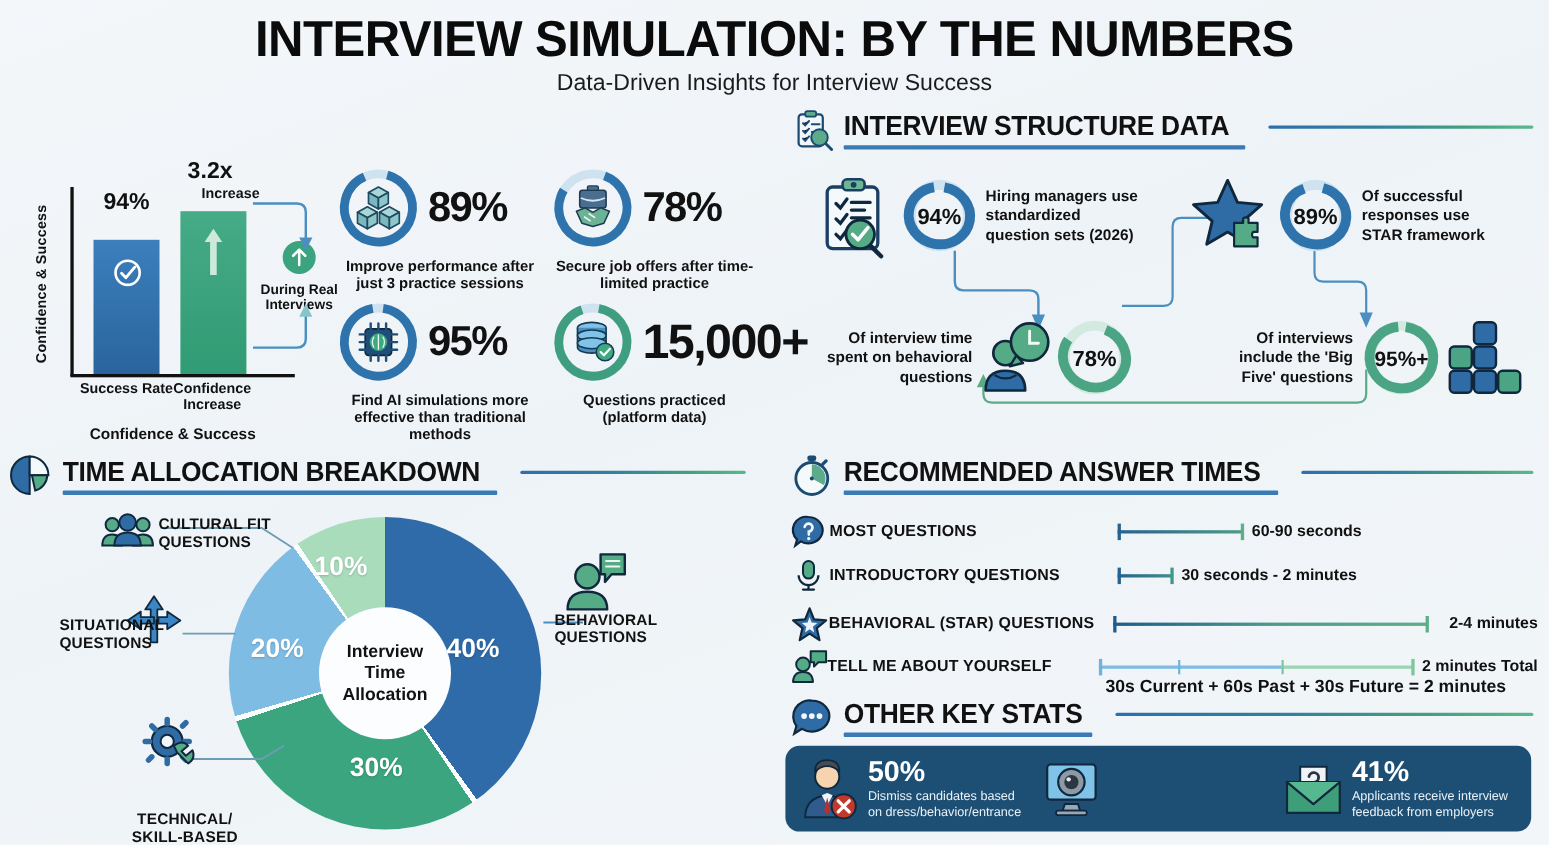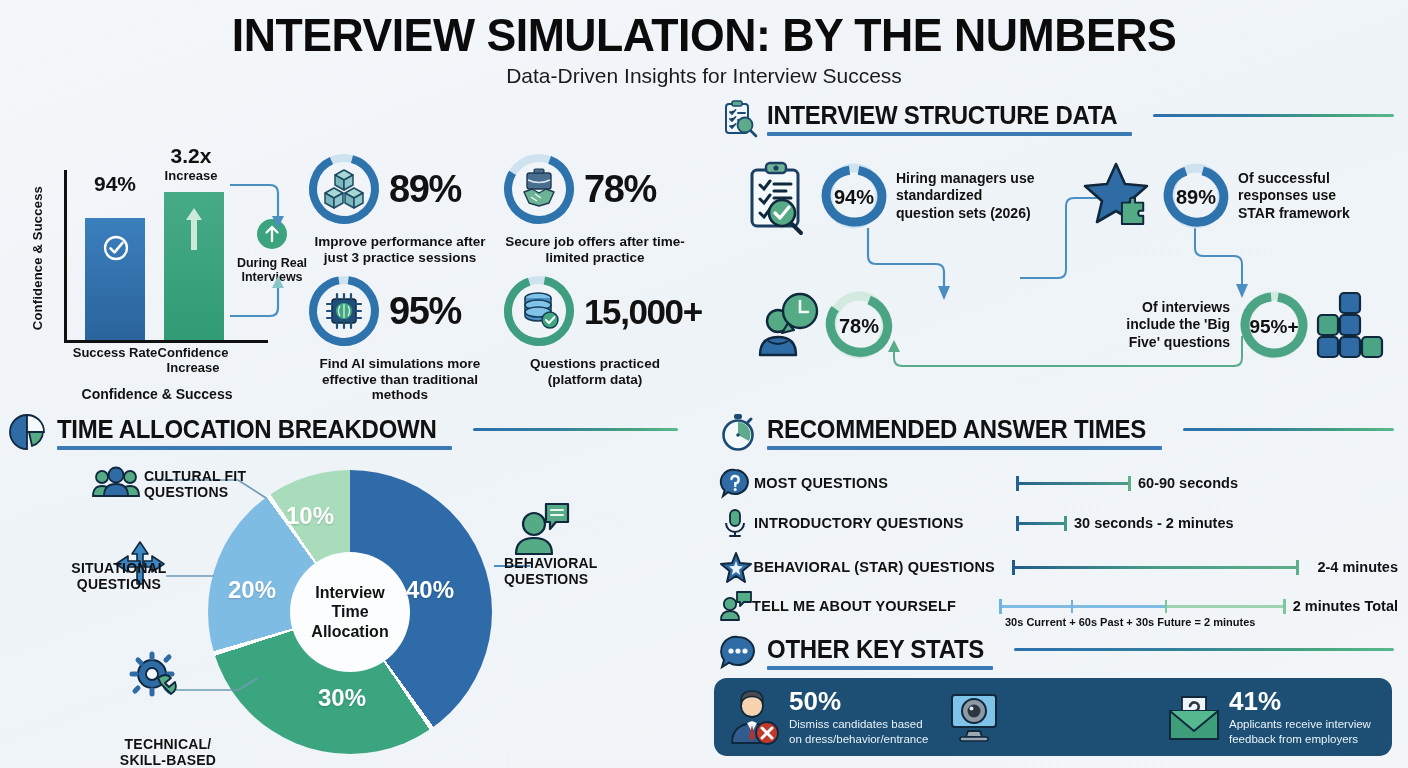--- a/index.html
+++ b/index.html
@@ -48,31 +48,31 @@
     font-size:13px;font-weight:bold;letter-spacing:0.2px;
   }
   .axis-v{position:absolute;left:32px;top:22px;width:3px;height:172px;background:#111;}
   .axis-h{position:absolute;left:32px;top:192px;width:204px;height:3px;background:#111;}
   .bar{position:absolute;bottom:40px;width:60px;}
   .bar.b1{left:53px;height:122px;background:linear-gradient(180deg,#3b7fbd,#2a649c);}
   .bar.b2{left:132px;height:148px;background:linear-gradient(180deg,#46ab87,#309b74);}
   .barval{position:absolute;font-size:21px;font-weight:bold;text-align:center;width:90px;}
   .barval.v1{left:38px;top:24px;}
   .barval.v2{left:114px;top:-4px;}
-  .barsub{position:absolute;left:114px;top:20px;width:90px;text-align:center;font-size:13px;font-weight:bold;}
+  .barsub{position:absolute;left:114px;top:20px;width:90px;text-align:right;font-size:13px;font-weight:bold;}
   .barcat{position:absolute;top:198px;width:86px;text-align:center;font-size:13px;font-weight:bold;line-height:1.12;}
   .barcat.c1{left:40px;}
   .barcat.c2{left:118px;}
   .barxlab{position:absolute;top:238px;left:0;width:250px;text-align:center;font-size:14px;font-weight:bold;}
 
   
   .statblk{position:absolute;width:190px;}
   .statrow{display:flex;align-items:center;gap:6px;}
   .statnum{font-size:38px;font-weight:bold;letter-spacing:-1.4px;line-height:1;}
-  .statnum.wide{font-size:35px;}
+  .statnum.wide{font-size:44px;}
   .statdesc{font-size:13.5px;font-weight:bold;text-align:center;line-height:1.15;margin-top:6px;}
 
   .during{position:absolute;left:222px;top:218px;width:100px;text-align:center;}
   .during-txt{font-size:12.5px;font-weight:bold;line-height:1.15;margin-top:4px;}
 
   
   .sitem{position:absolute;display:flex;align-items:center;}
   .sitem .txt{font-size:14px;font-weight:bold;line-height:1.22;}
 
   
@@ -88,21 +88,21 @@
   .pie-legend{position:absolute;font-size:14px;font-weight:bold;line-height:1.16;letter-spacing:0.2px;}
 
   
   .atrow{position:absolute;display:flex;align-items:center;}
   .atlabel{font-size:14.5px;font-weight:bold;letter-spacing:0.2px;}
   .tl{position:relative;height:14px;}
   .tl .line{position:absolute;top:6px;height:3px;left:0;right:0;}
   .tl .cap{position:absolute;top:0;width:3px;height:15px;}
   .tl .tick{position:absolute;top:1px;width:2px;height:13px;}
   .atval{font-size:14.5px;font-weight:bold;margin-left:10px;white-space:nowrap;}
-  .atnote{position:absolute;font-size:11px;font-weight:bold;}
+  .atnote{position:absolute;font-size:16px;font-weight:bold;}
 
   
   .banner{
     position:absolute;left:714px;top:678px;width:678px;height:78px;
     background:#1d4f74;border-radius:13px;display:flex;align-items:center;
     padding:0 14px;box-sizing:border-box;gap:10px;
   }
   .bcell{display:flex;align-items:center;gap:9px;flex:1 1 0;}
   .bnum{color:#fff;font-size:26px;font-weight:bold;line-height:1;}
   .bdesc{color:#eaf2f8;font-size:11.5px;line-height:1.22;margin-top:3px;}
@@ -314,20 +314,21 @@
       <svg width="68" height="72" viewBox="0 0 68 72">
         <ellipse cx="34" cy="36" rx="26" ry="28" fill="none" stroke="#cfe2f0" stroke-width="9"></ellipse>
         <ellipse cx="34" cy="36" rx="26" ry="28" fill="none" stroke="#2f73ad" stroke-width="9" stroke-dasharray="152 170" transform="rotate(-75 34 36)"></ellipse>
         <text x="34" y="44" text-anchor="middle" font-family="Liberation Sans, sans-serif" font-size="20" font-weight="bold" fill="#111">89%</text>
       </svg>
     </span>
     <span class="txt" style="margin-left:8px;width:130px;">Of successful responses use STAR framework</span>
   </div>
 
   <div class="sitem" style="left:748px;top:288px;">
+    <span class="txt" style="width:136px;text-align:right;">Of interview time spent on behavioral questions</span>
     <span style="margin-left:8px;">
       <svg width="66" height="72" viewBox="0 0 66 72">
         <circle cx="22" cy="32" r="11" fill="#55ab86" stroke="#10283d" stroke-width="2.4"></circle>
         <path d="M4 66 q0-18 18-18 q18 0 18 18 Z" fill="#2f6ba4" stroke="#10283d" stroke-width="2.4" stroke-linejoin="round"></path>
         <path d="M12 52 q10 6 20 0" stroke="#10283d" stroke-width="2" fill="none"></path>
         <circle cx="44" cy="22" r="17" fill="#55ab86" stroke="#10283d" stroke-width="2.4"></circle>
         <path d="M32 34 l-6 10 12-3 Z" fill="#55ab86" stroke="#10283d" stroke-width="2.2" stroke-linejoin="round"></path>
         <path d="M44 12 v11 h8" stroke="#f2fbf6" stroke-width="2.6" fill="none" stroke-linecap="round"></path>
       </svg>
     </span>
@@ -413,21 +414,21 @@
 
   <span style="position:absolute;left:114px;top:540px;">
     <svg width="52" height="48" viewBox="0 0 52 48">
       <g fill="#3b86c4" stroke="#10283d" stroke-width="1.6" stroke-linejoin="round">
         <path d="M26 2 L34 14 H29 V44 H23 V14 H18 Z"></path>
         <path d="M2 24 L14 16 V21 H26 V27 H14 V32 Z"></path>
         <path d="M50 24 L38 16 V21 H30 V27 H38 V32 Z"></path>
       </g>
     </svg>
   </span>
-  <div class="pie-legend" style="left:54px;top:560px;width:130px;text-align:center;">SITUATIONAL QUESTIONS</div>
+  <div class="pie-legend" style="left:54px;top:560px;width:130px;">SITUATIONAL QUESTIONS</div>
 
   <span style="position:absolute;left:128px;top:652px;">
     <svg width="56" height="52" viewBox="0 0 56 52">
       <circle cx="24" cy="22" r="14" fill="#2f6ba4" stroke="#10283d" stroke-width="2"></circle>
       <circle cx="24" cy="22" r="6" fill="#f2f7fb" stroke="#10283d" stroke-width="1.8"></circle>
       <g stroke="#2f6ba4" stroke-width="5" stroke-linecap="round">
         <path d="M24 6V2M24 42v-4M8 22H4M44 22h-4M13 11l-3-3M38 36l3 3M38 8l3-3M10 36l-3 3"></path>
       </g>
       <path d="M30 26 q8-6 13 0 l-6 5 4 4 6-5 q3 8-4 12 l-10-10 Z" fill="#55ab86" stroke="#10283d" stroke-width="1.8" stroke-linejoin="round"></path>
     </svg>

